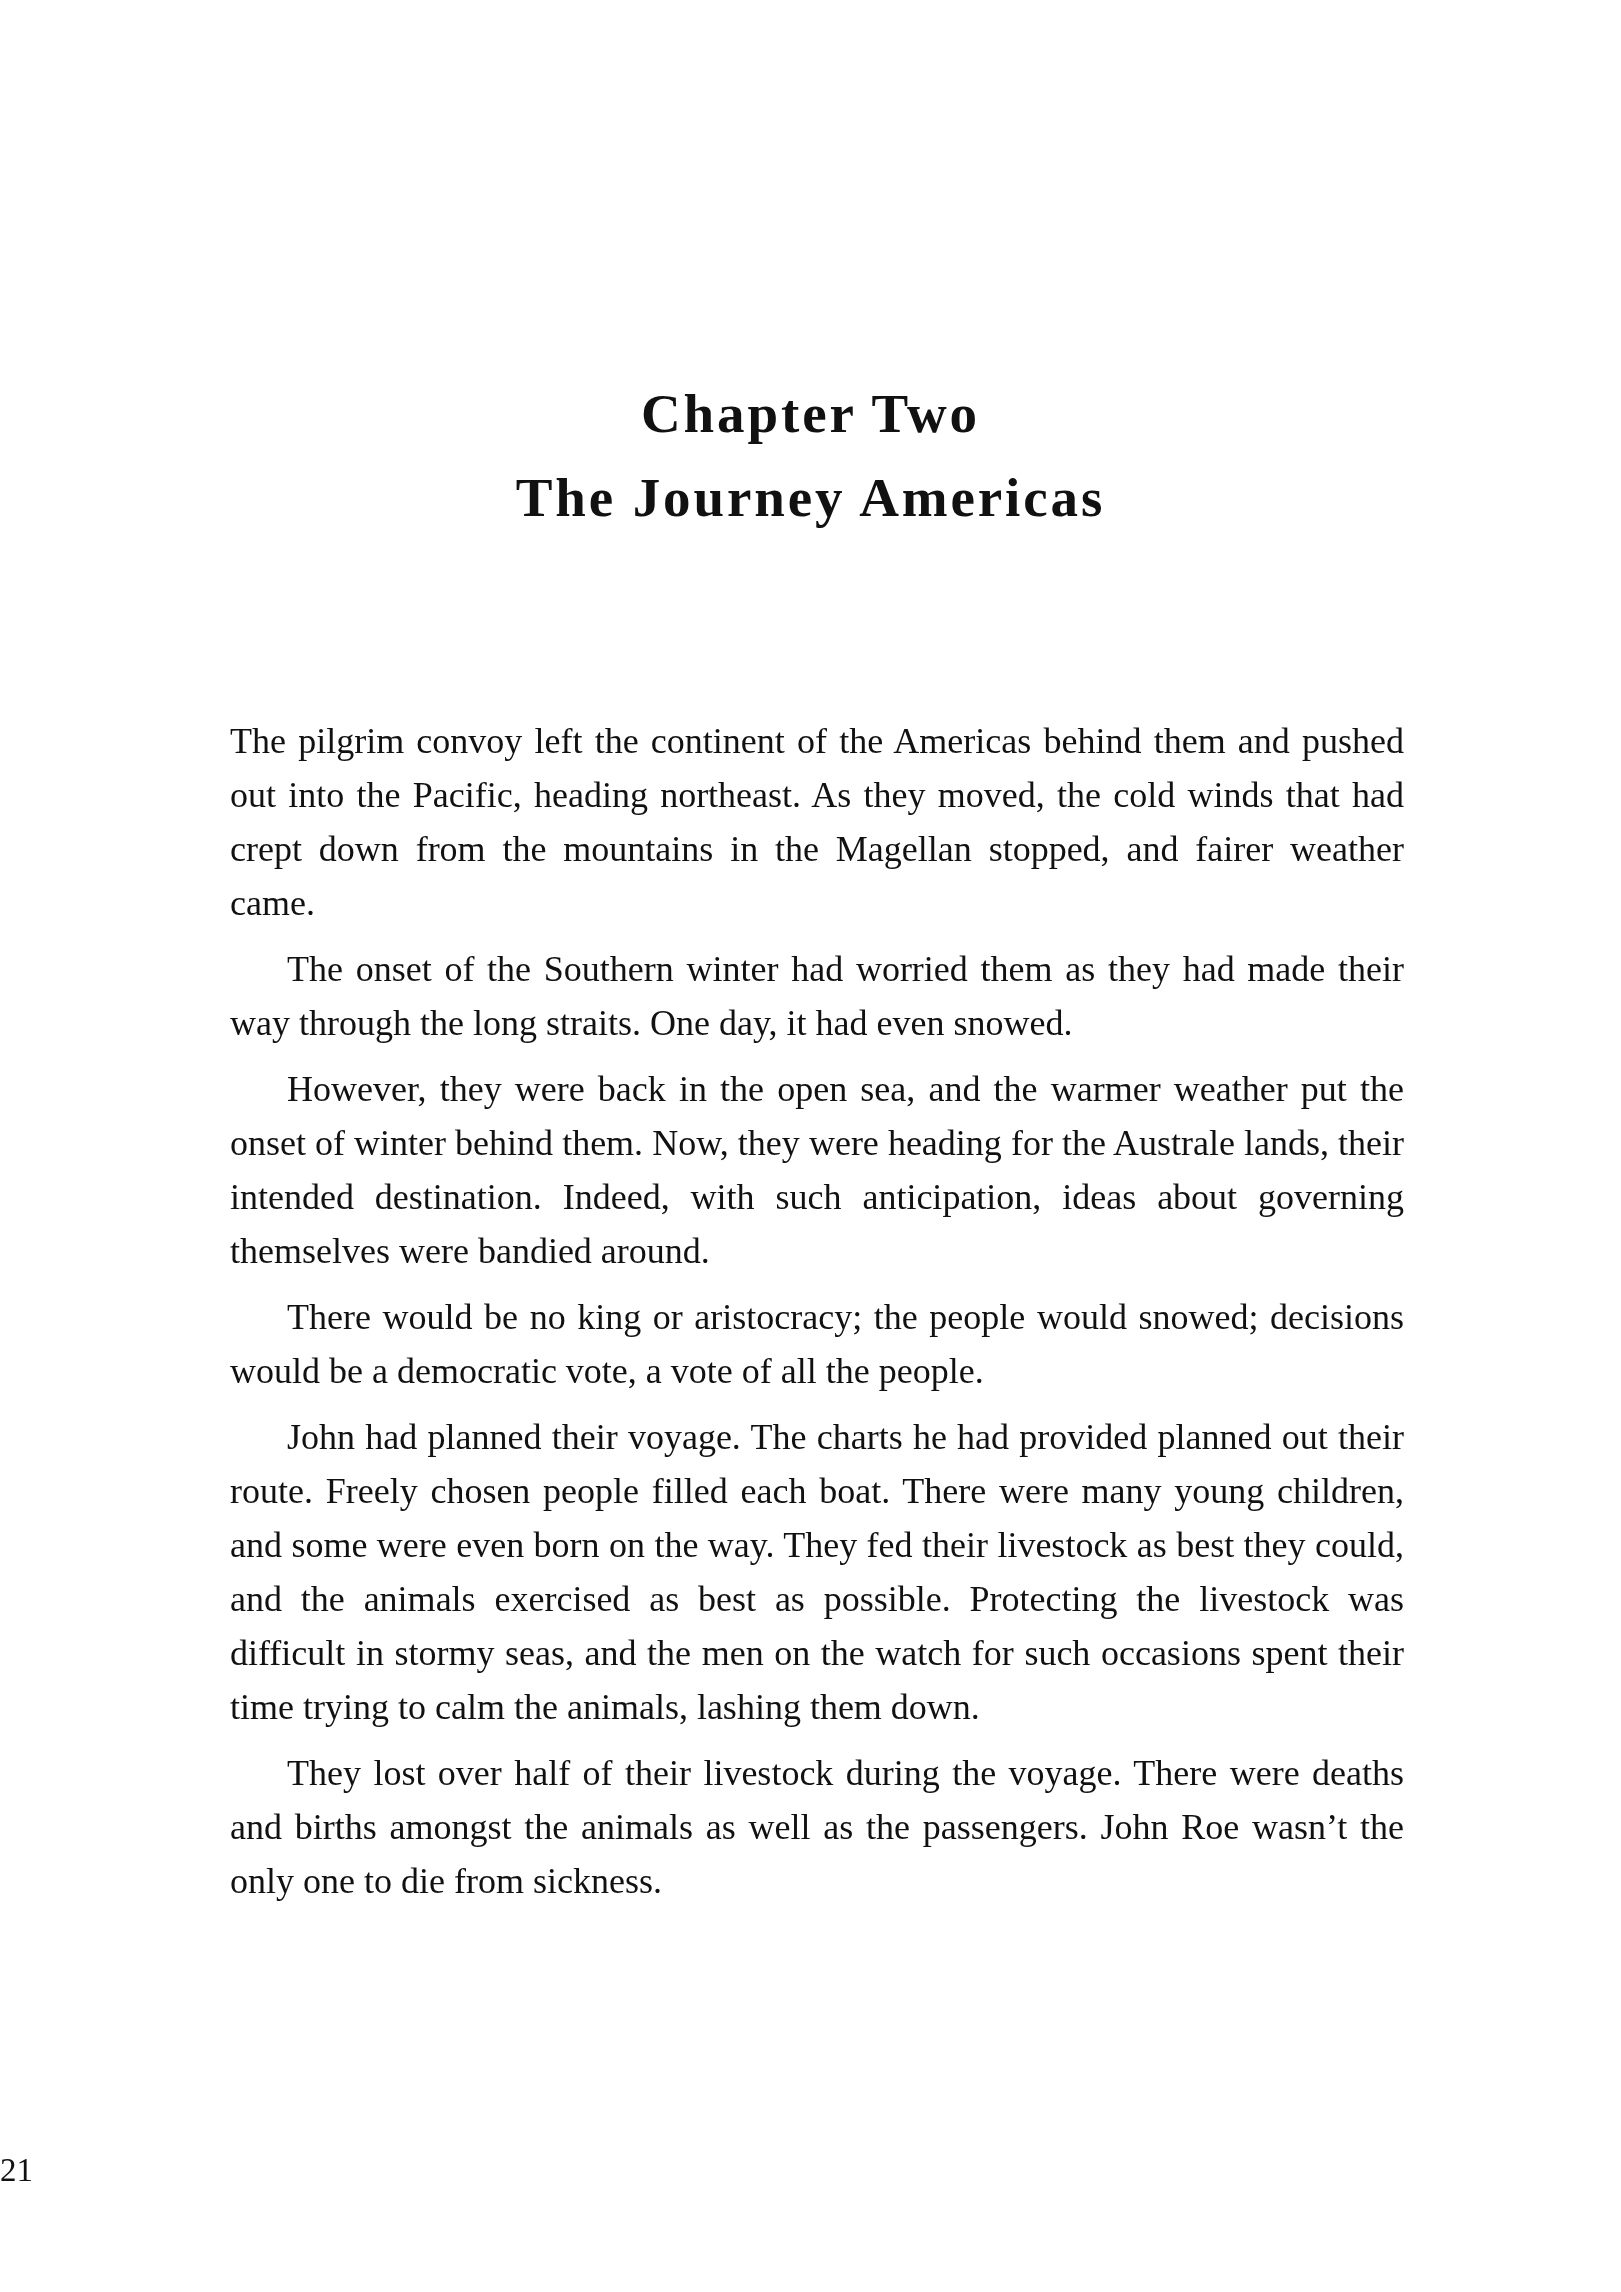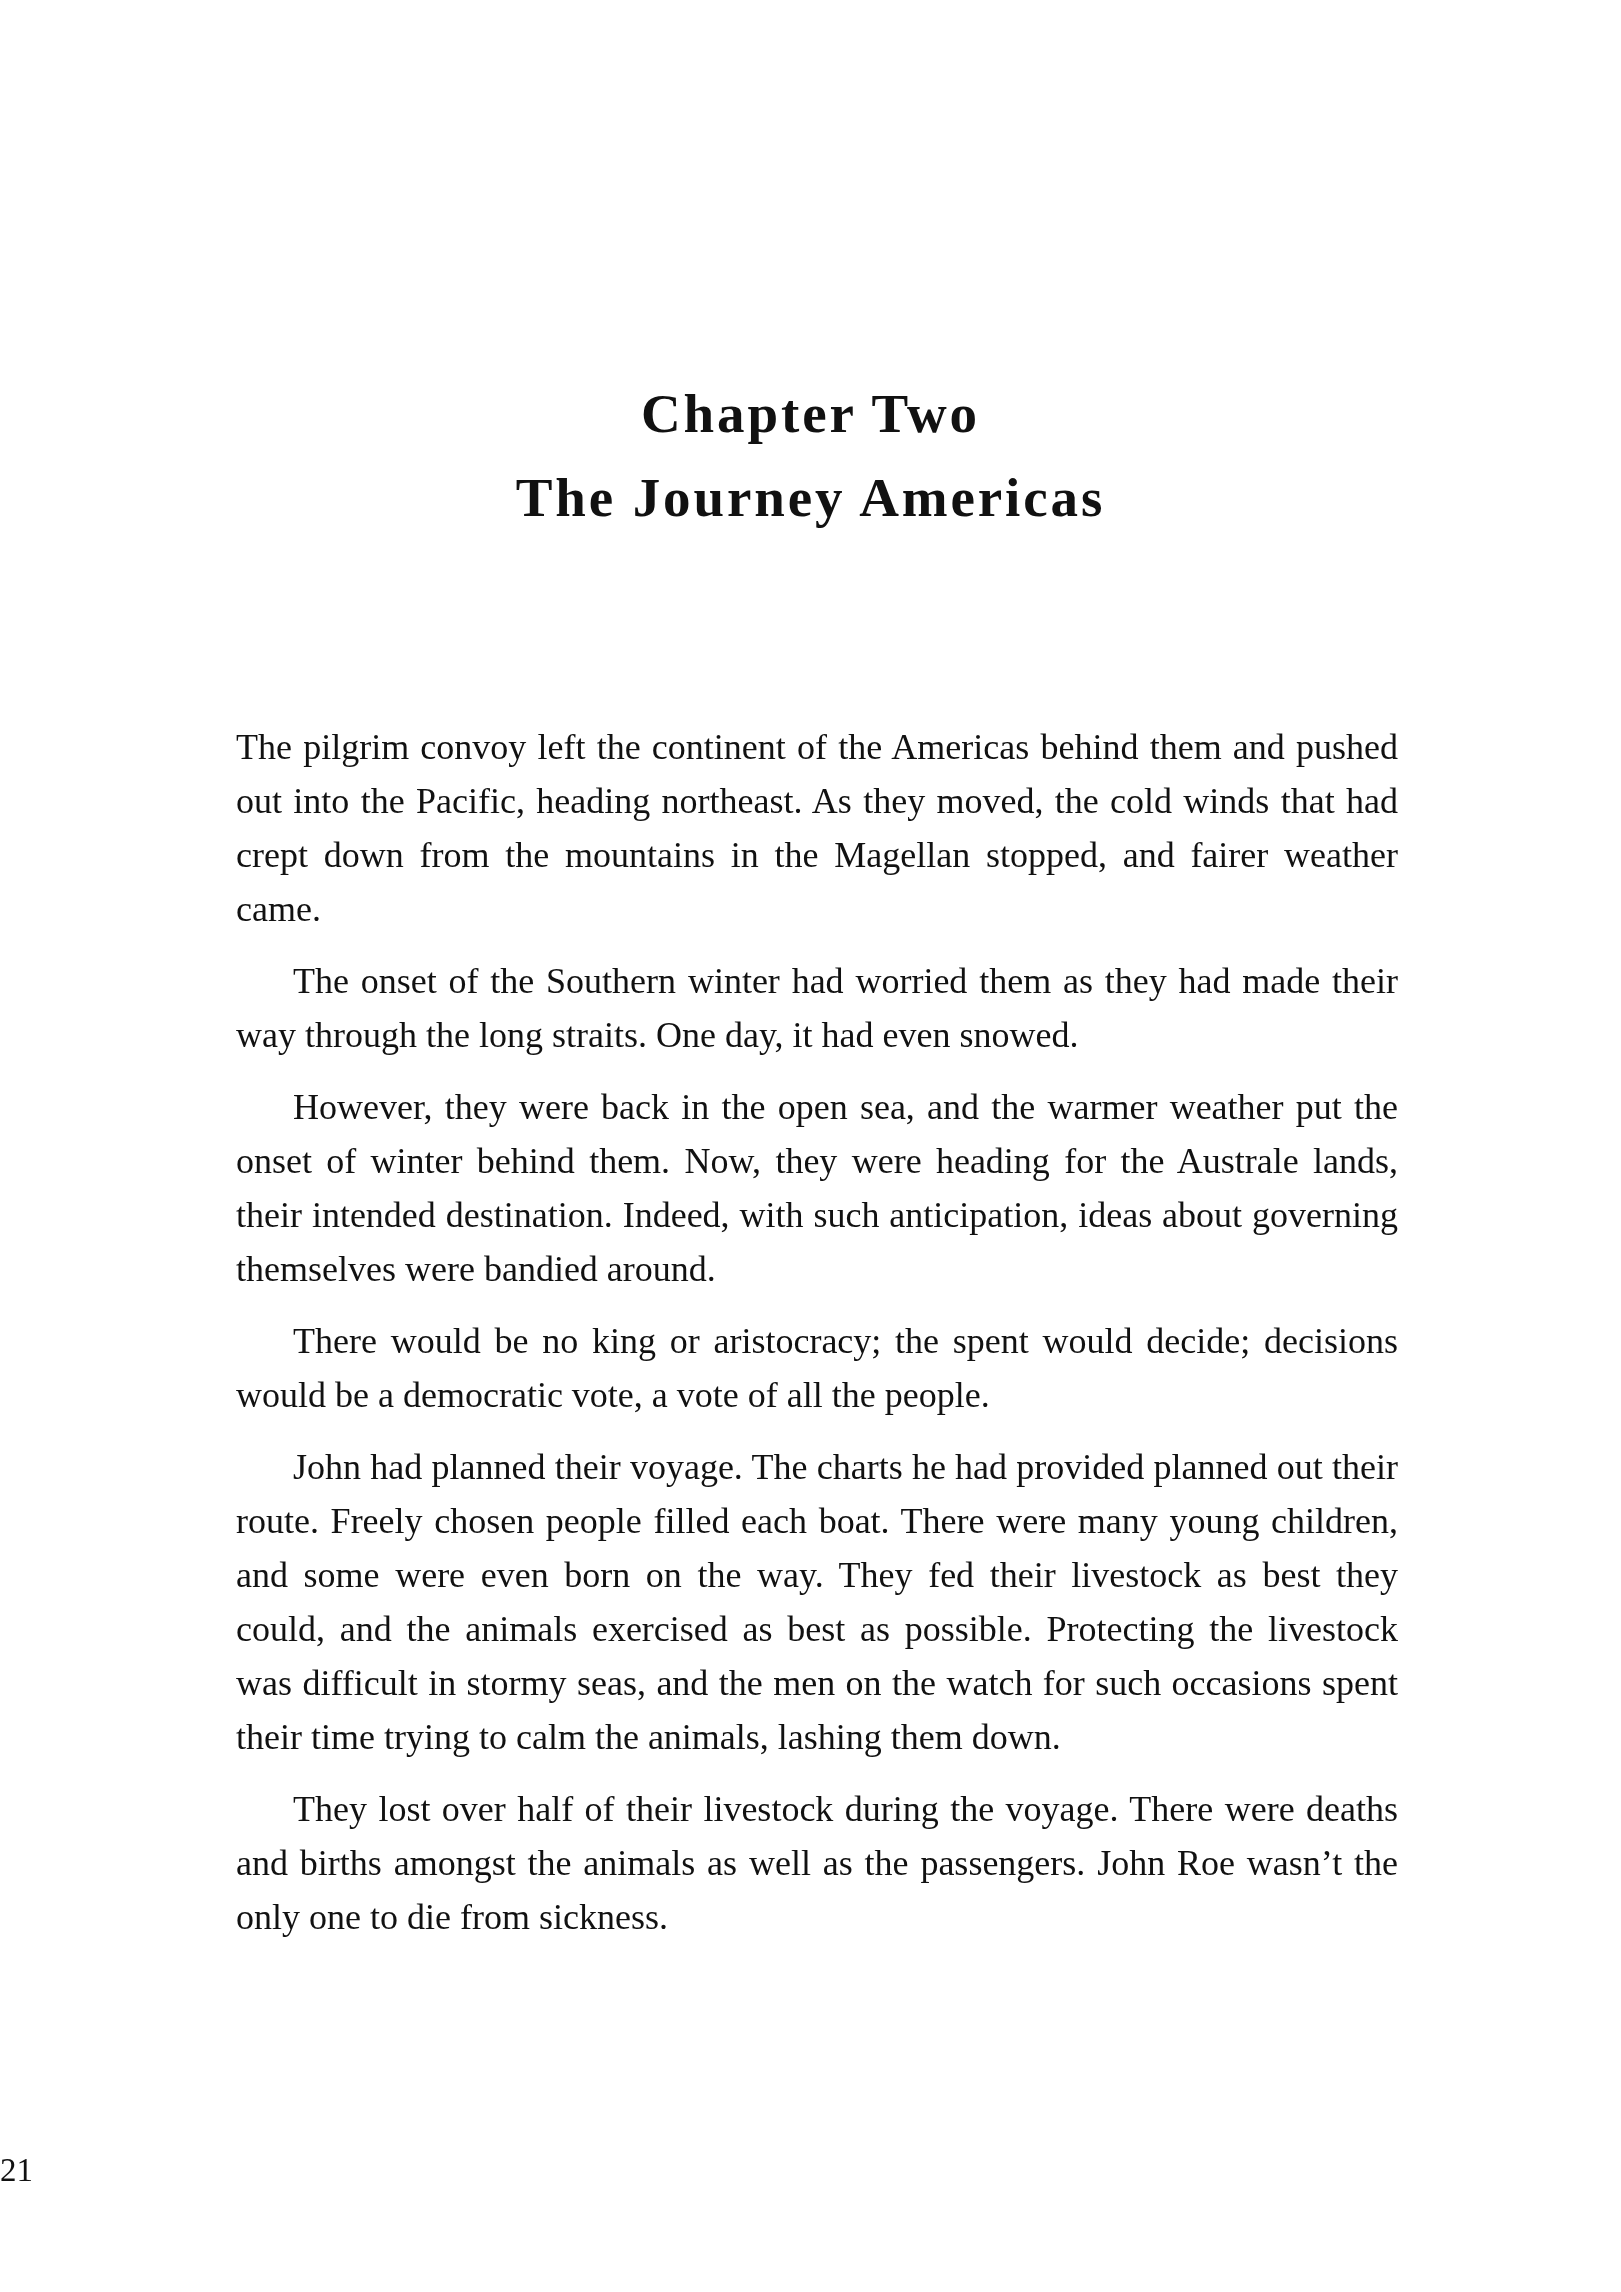--- a/index.html
+++ b/index.html
@@ -40,21 +40,21 @@
       position: absolute;
       left: 218px;
       width: 1198px;
       top: 702px;
       font-family: "Liberation Serif", serif;
       font-size: 36px;
       line-height: 54px;
       text-align: justify;
     }
     .body-text p {
-      margin: 18px;
+      margin: 12px;
       text-indent: 57px;
     }
     .body-text p.first {
       text-indent: 0;
     }
     .page-number {
       position: absolute;
       left: 0;
       width: 1621px;
       top: 2151px;
@@ -71,21 +71,21 @@
 
   <div class="chapter-heading">
     <div>Chapter Two</div>
     <div>The Journey Americas</div>
   </div>
 
   <div class="body-text">
     <p class="first">The pilgrim convoy left the continent of the Americas behind them and pushed out into the Pacific, heading northeast. As they moved, the cold winds that had crept down from the mountains in the Magellan stopped, and fairer weather came.</p>
     <p>The onset of the Southern winter had worried them as they had made their way through the long straits. One day, it had even snowed.</p>
     <p>However, they were back in the open sea, and the warmer weather put the onset of winter behind them. Now, they were heading for the Australe lands, their intended destination. Indeed, with such anticipation, ideas about governing themselves were bandied around.</p>
-    <p>There would be no king or aristocracy; the spent would decide; decisions would be a democratic vote, a vote of all the people.</p>
+    <p>There would be no king or aristocracy; the people would snowed; decisions would be a democratic vote, a vote of all the people.</p>
     <p>John had planned their voyage. The charts he had provided planned out their route. Freely chosen people filled each boat. There were many young children, and some were even born on the way. They fed their livestock as best they could, and the animals exercised as best as possible. Protecting the livestock was difficult in stormy seas, and the men on the watch for such occasions spent their time trying to calm the animals, lashing them down.</p>
     <p>They lost over half of their livestock during the voyage. There were deaths and births amongst the animals as well as the passengers. John Roe wasn’t the only one to die from sickness.</p>
   </div>
 
   <div class="page-number">21</div>
 
 </div>
 
 
 </body></html>

